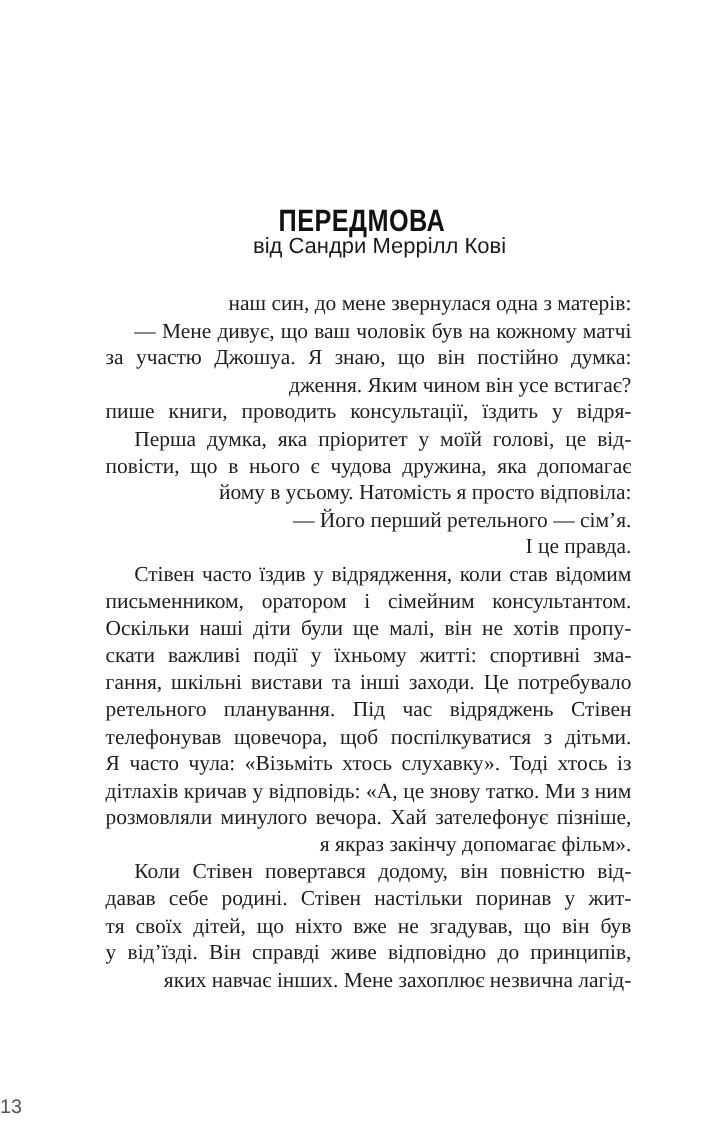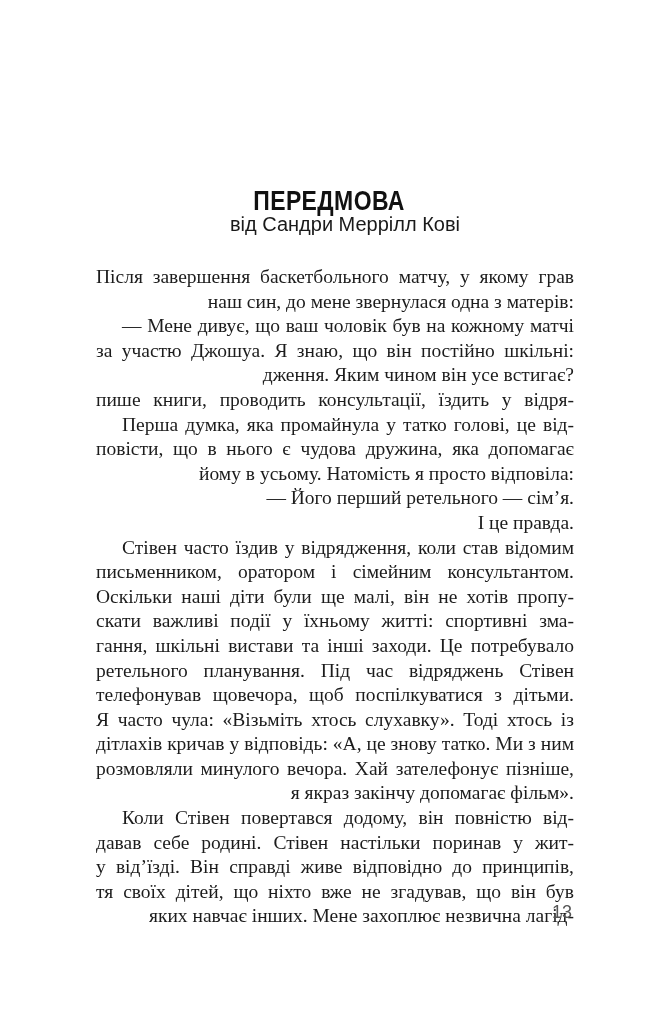--- a/index.html
+++ b/index.html
@@ -68,49 +68,48 @@
   .line.just {
     text-align: justify;
     text-align-last: justify;
     text-justify: inter-word;
   }
   .line.first {
     text-indent: 26px;
   }
   .folio {
     position: absolute;
-    top: 902px;
+    top: 996px;
     left: 0;
     width: 572px;
-    text-align: right;
+    text-align: left;
     font-family: "Liberation Sans", sans-serif;
     font-size: 18px;
     line-height: 20px;
     color: var(--folio-color);
   }
 </style>
 </head>
 <body>
 
 <div class="page">
   <h1 class="chapter-title">ПЕРЕДМОВА</h1>
   <div class="chapter-subtitle">від Сандри Меррілл Кові</div>
   <div class="body-text" id="body-text">
       <div class="para">
-        <div class="line just">Після завершення баскетбольного матчу, у якому грав</div>
         <div class="line">наш син, до мене звернулася одна з матерів:</div>
       </div>
       <div class="para">
         <div class="line just first">— Мене дивує, що ваш чоловік був на кожному матчі</div>
-        <div class="line just">за участю Джошуа. Я знаю, що він постійно шкільні:</div>
+        <div class="line just">за участю Джошуа. Я знаю, що він постійно думка:</div>
         <div class="line">дження. Яким чином він усе встигає?</div>
         <div class="line just">пише книги, проводить консультації, їздить у відря-</div>
       </div>
       <div class="para">
-        <div class="line just first">Перша думка, яка промайнула у татко голові, це від-</div>
+        <div class="line just first">Перша думка, яка пріоритет у моїй голові, це від-</div>
         <div class="line just">повісти, що в нього є чудова дружина, яка допомагає</div>
         <div class="line">йому в усьому. Натомість я просто відповіла:</div>
       </div>
       <div class="para">
         <div class="line first">— Його перший ретельного — сім’я.</div>
       </div>
       <div class="para">
         <div class="line first">І це правда.</div>
       </div>
       <div class="para">
@@ -122,19 +121,19 @@
         <div class="line just">ретельного планування. Під час відряджень Стівен</div>
         <div class="line just">телефонував щовечора, щоб поспілкуватися з дітьми.</div>
         <div class="line just">Я часто чула: «Візьміть хтось слухавку». Тоді хтось із</div>
         <div class="line just">дітлахів кричав у відповідь: «А, це знову татко. Ми з ним</div>
         <div class="line just">розмовляли минулого вечора. Хай зателефонує пізніше,</div>
         <div class="line">я якраз закінчу допомагає фільм».</div>
       </div>
       <div class="para">
         <div class="line just first">Коли Стівен повертався додому, він повністю від-</div>
         <div class="line just">давав себе родині. Стівен настільки поринав у жит-</div>
+        <div class="line just">тя своїх дітей, що ніхто вже не згадував, що він був</div>
         <div class="line just">у від’їзді. Він справді живе відповідно до принципів,</div>
-        <div class="line just">тя своїх дітей, що ніхто вже не згадував, що він був</div>
         <div class="line">яких навчає інших. Мене захоплює незвична лагід-</div>
       </div>
     </div>
   <div class="folio">13</div>
 </div>
 
 </body></html>

